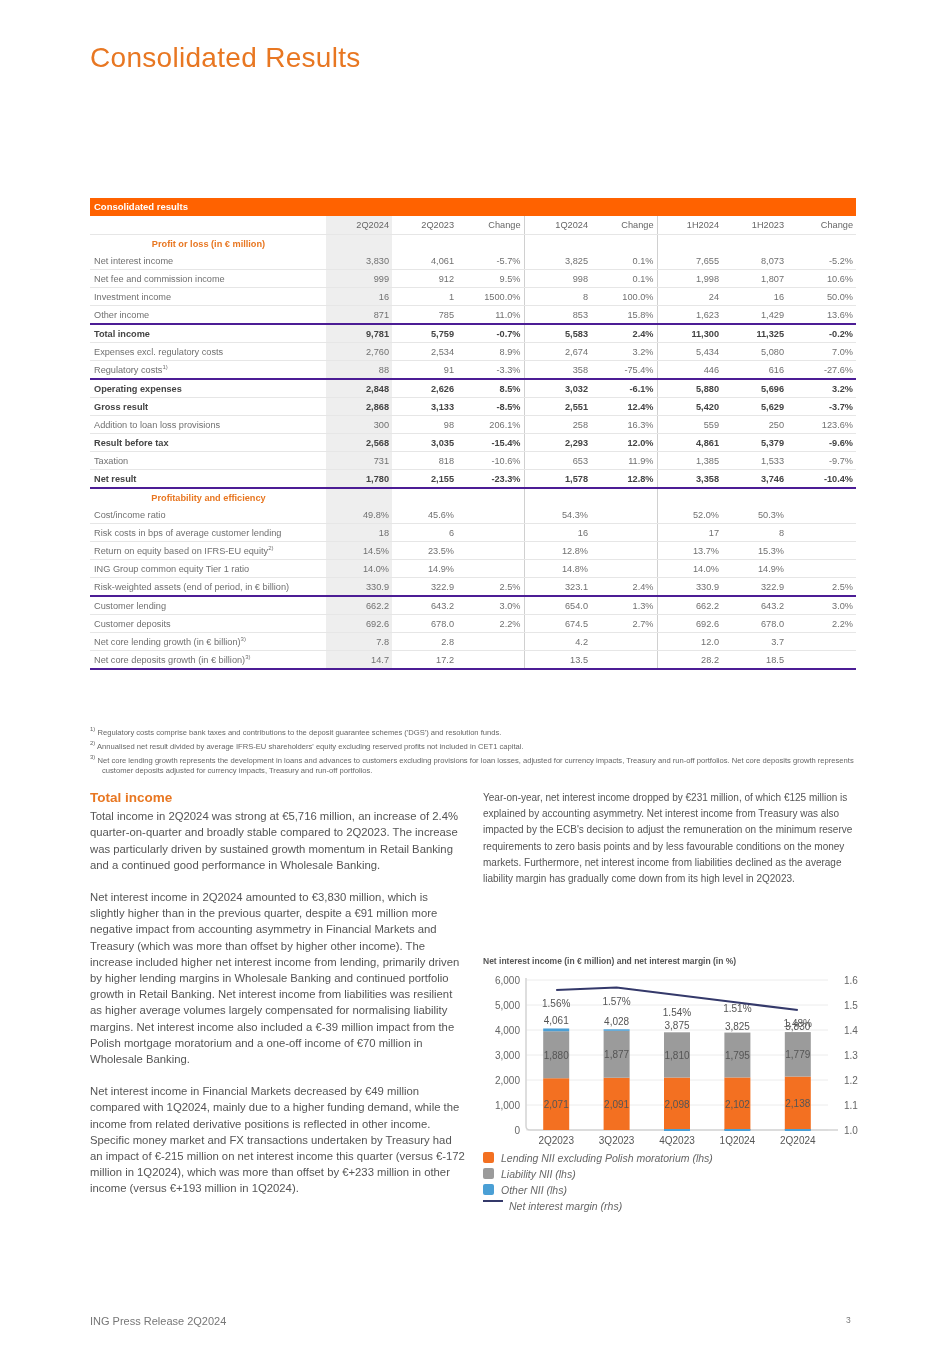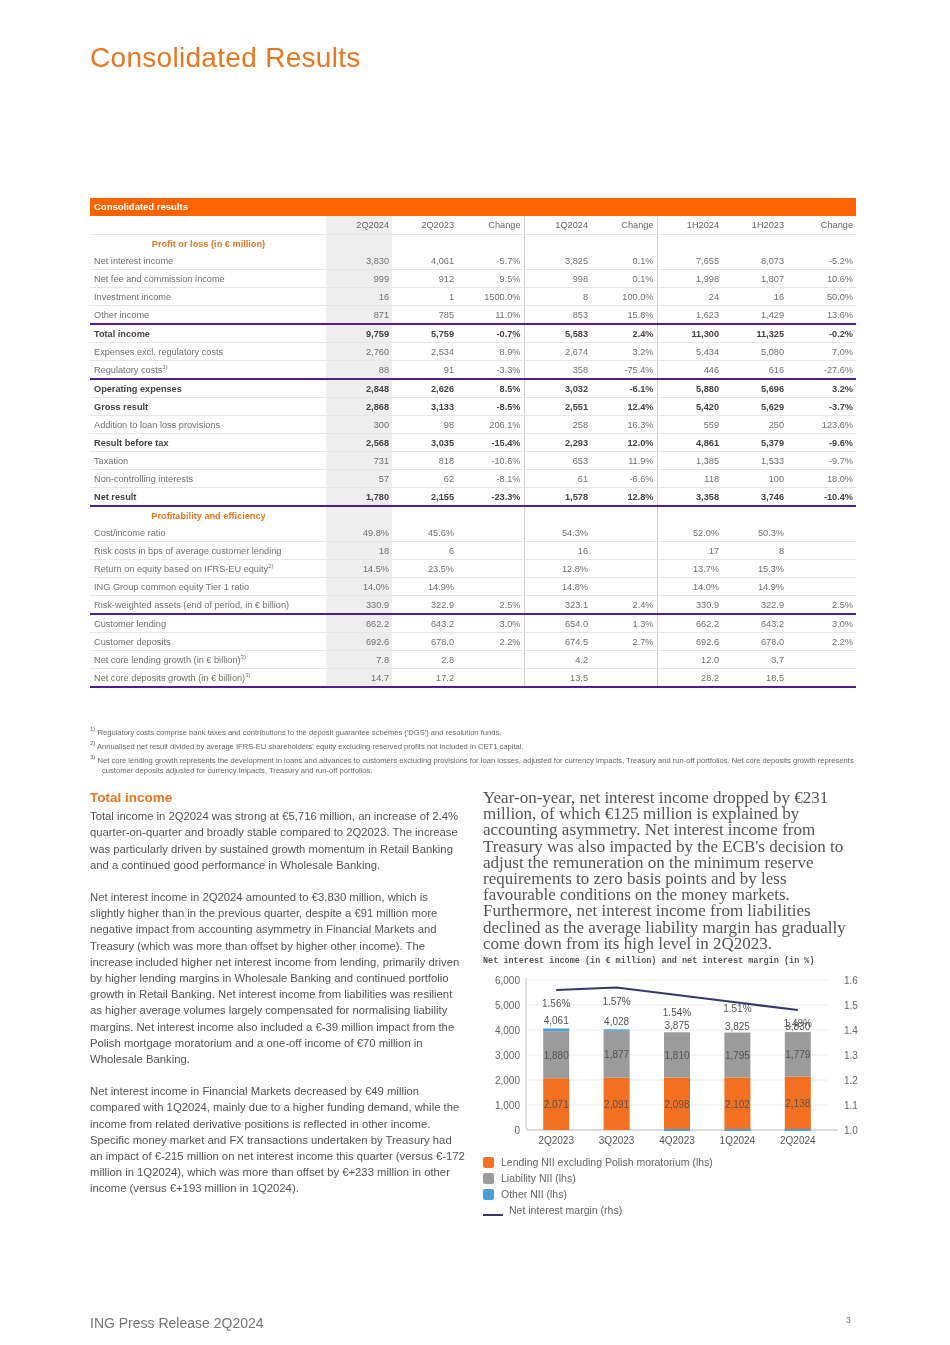--- a/index.html
+++ b/index.html
@@ -14,30 +14,30 @@
   td.c1 { background: #eeeeee; }
   td.vdiv { border-right: 1px solid #d0d0d0; }
   tr.hdr td { color: #666; height: 18px; }
   tr.section td { color: #e87722; font-weight: bold; border-bottom: none; text-align: center; }
   tr.bold td { font-weight: bold; color: #444; }
   tr.thick td { border-bottom: 2px solid #4c1d95; }
   sup { font-size: 6px; }
   .footnotes { position: absolute; left: 90px; top: 724px; width: 770px; font-family: "Liberation Sans", sans-serif; font-size: 7.6px; color: #666; line-height: 10.5px; }
   .footnotes .fn { padding-left: 12px; text-indent: -12px; }
   .col-left { position: absolute; left: 90px; top: 790px; width: 375px; font-family: "Liberation Sans", sans-serif; font-size: 11.3px; color: #555; line-height: 16.2px; }
-  .col-right { position: absolute; left: 483px; top: 790px; width: 375px; font-family: Liberation Serif, serif; font-size: 17px; color: #555; line-height: 16.2px; }
+  .col-right { position: absolute; left: 483px; top: 790px; width: 375px; font-family: Liberation Sans, sans-serif; font-size: 10px; color: #555; line-height: 16.2px; }
   .section-heading { color: #e87722; font-weight: bold; font-size: 13.5px; margin: 0 0 2px 0; }
   p { margin: 0 0 16px 0; }
-  .chart-title { position: absolute; left: 483px; top: 956px; font-family: Liberation Mono, monospace; font-size: 8.5px; color: #555; font-weight: bold; }
+  .chart-title { position: absolute; left: 483px; top: 956px; font-family: Liberation Sans, sans-serif; font-size: 8.5px; color: #555; font-weight: bold; }
   .chart { position: absolute; left: 478px; top: 970px; }
   .legend { position: absolute; left: 483px; top: 1152px; font-family: "Liberation Sans", sans-serif; font-size: 10.5px; color: #666; }
-  .legend-item { display: flex; align-items: flex-end; height: 16px; }
+  .legend-item { display: flex; align-items: flex-start; height: 16px; font-style: italic; }
   .swatch { width: 11px; height: 11px; border-radius: 2px; margin-right: 7px; }
   .line-sw { width: 20px; height: 2px; background: #34396a; margin-right: 6px; margin-left: 0px; }
-  .footer-left { position: absolute; left: 90px; top: 1315px; font-family: "Liberation Sans", sans-serif; font-size: 14px; color: #777; }
+  .footer-left { position: absolute; left: 90px; top: 1315px; font-family: "Liberation Sans", sans-serif; font-size: 11px; color: #777; }
   .footer-right { position: absolute; left: 846px; top: 1315px; font-family: "Liberation Sans", sans-serif; font-size: 8.5px; color: #777; }
 </style>
 </head>
 <body>
 
 <div class="page-title">Consolidated Results</div>
 
 <div class="table-wrap">
   <div class="tbl-header">Consolidated results</div>
   <table id="results-table">
@@ -114,21 +114,21 @@
           <td class="num">785</td>
           <td class="num vdiv">11.0%</td>
           <td class="num">853</td>
           <td class="num vdiv">15.8%</td>
           <td class="num">1,623</td>
           <td class="num">1,429</td>
           <td class="num">13.6%</td>
         </tr>
         <tr class="bold">
           <td class="label"><span>Total income</span></td>
-          <td class="num c1">9,759</td>
+          <td class="num c1">9,781</td>
           <td class="num">5,759</td>
           <td class="num vdiv">-0.7%</td>
           <td class="num">5,583</td>
           <td class="num vdiv">2.4%</td>
           <td class="num">11,300</td>
           <td class="num">11,325</td>
           <td class="num">-0.2%</td>
         </tr>
         <tr class="">
           <td class="label"><span>Expenses excl. regulatory costs</span></td>
@@ -199,31 +199,20 @@
         <tr class="">
           <td class="label"><span>Taxation</span></td>
           <td class="num c1">731</td>
           <td class="num">818</td>
           <td class="num vdiv">-10.6%</td>
           <td class="num">653</td>
           <td class="num vdiv">11.9%</td>
           <td class="num">1,385</td>
           <td class="num">1,533</td>
           <td class="num">-9.7%</td>
-        </tr>
-        <tr class="">
-          <td class="label"><span>Non-controlling interests</span></td>
-          <td class="num c1">57</td>
-          <td class="num">62</td>
-          <td class="num vdiv">-8.1%</td>
-          <td class="num">61</td>
-          <td class="num vdiv">-6.6%</td>
-          <td class="num">118</td>
-          <td class="num">100</td>
-          <td class="num">18.0%</td>
         </tr>
         <tr class="bold thick">
           <td class="label"><span>Net result</span></td>
           <td class="num c1">1,780</td>
           <td class="num">2,155</td>
           <td class="num vdiv">-23.3%</td>
           <td class="num">1,578</td>
           <td class="num vdiv">12.8%</td>
           <td class="num">3,358</td>
           <td class="num">3,746</td>

